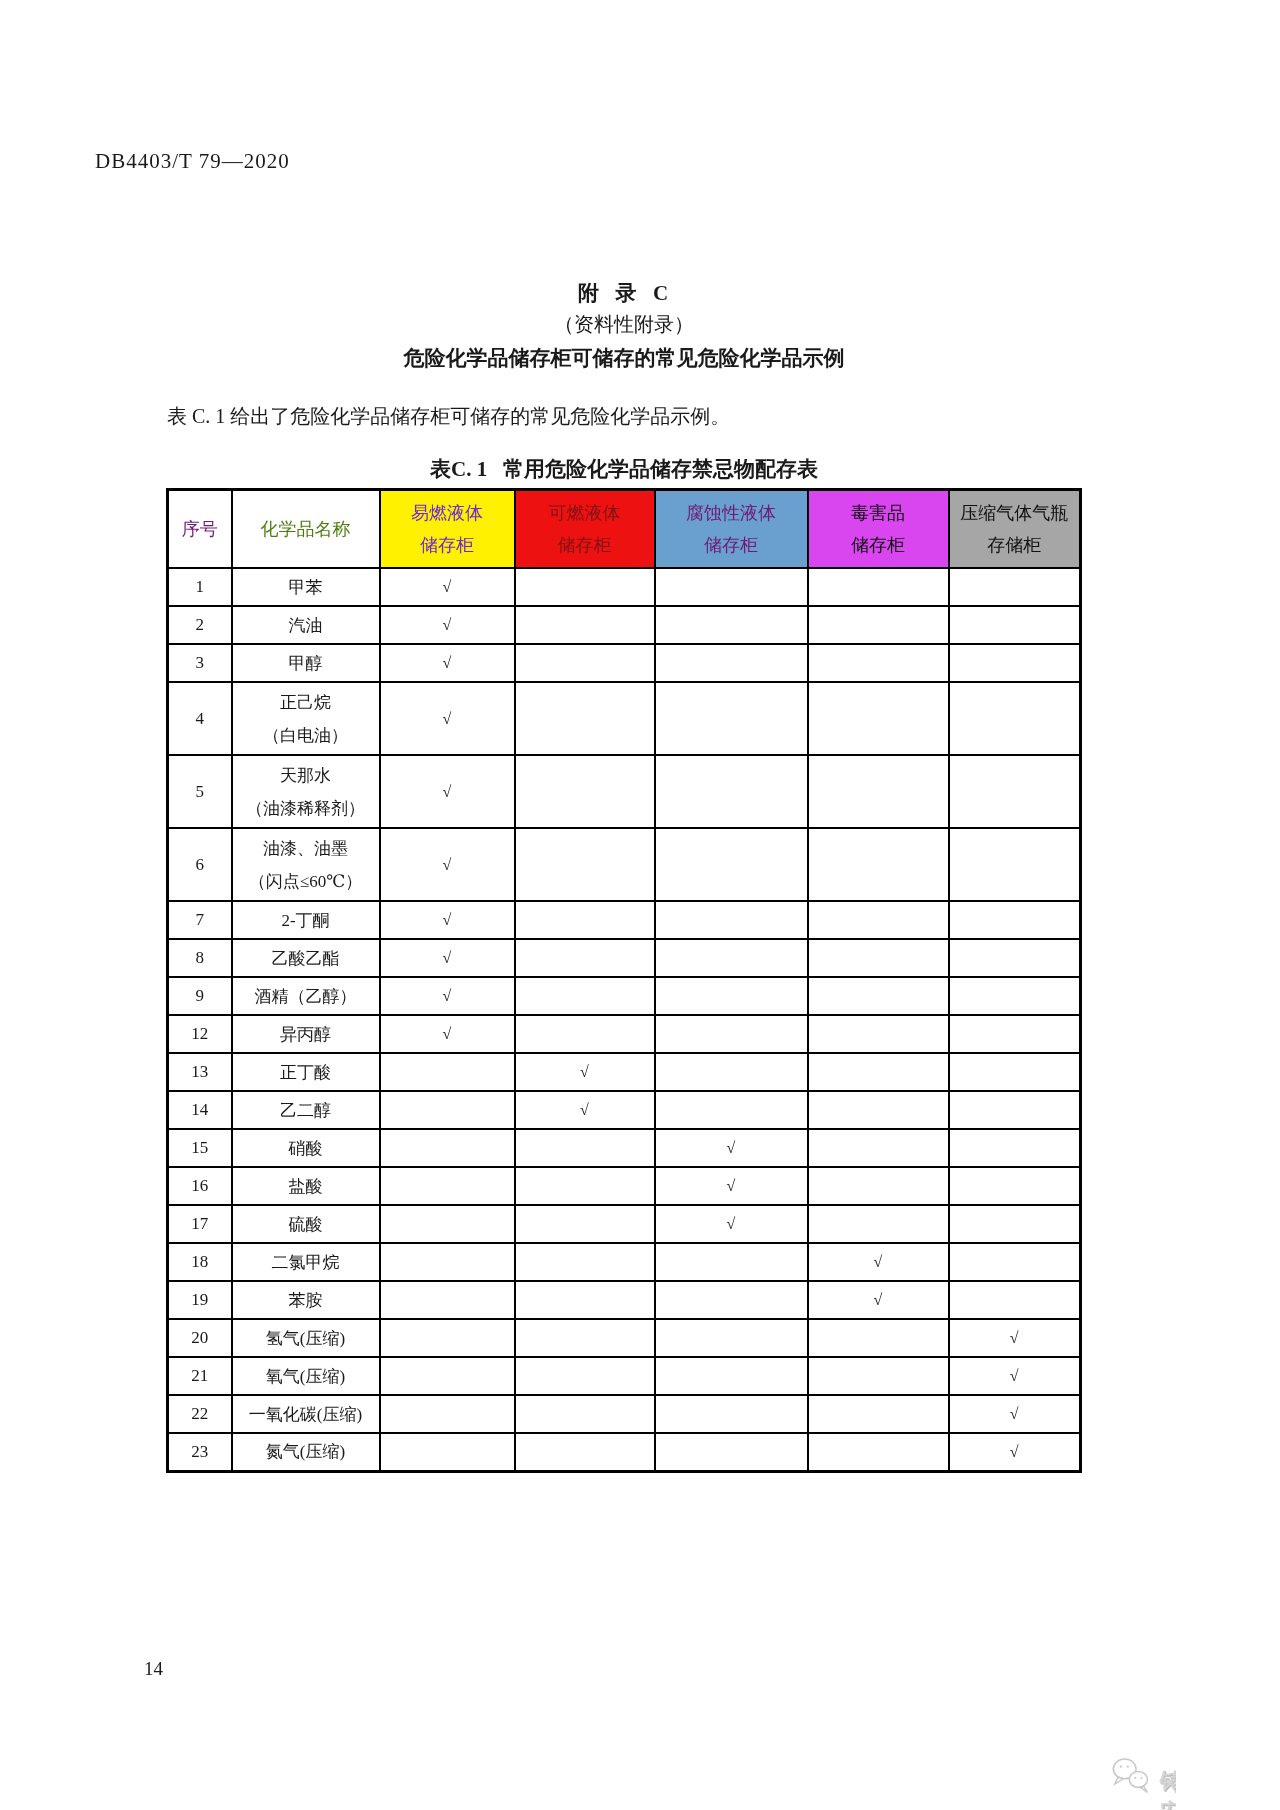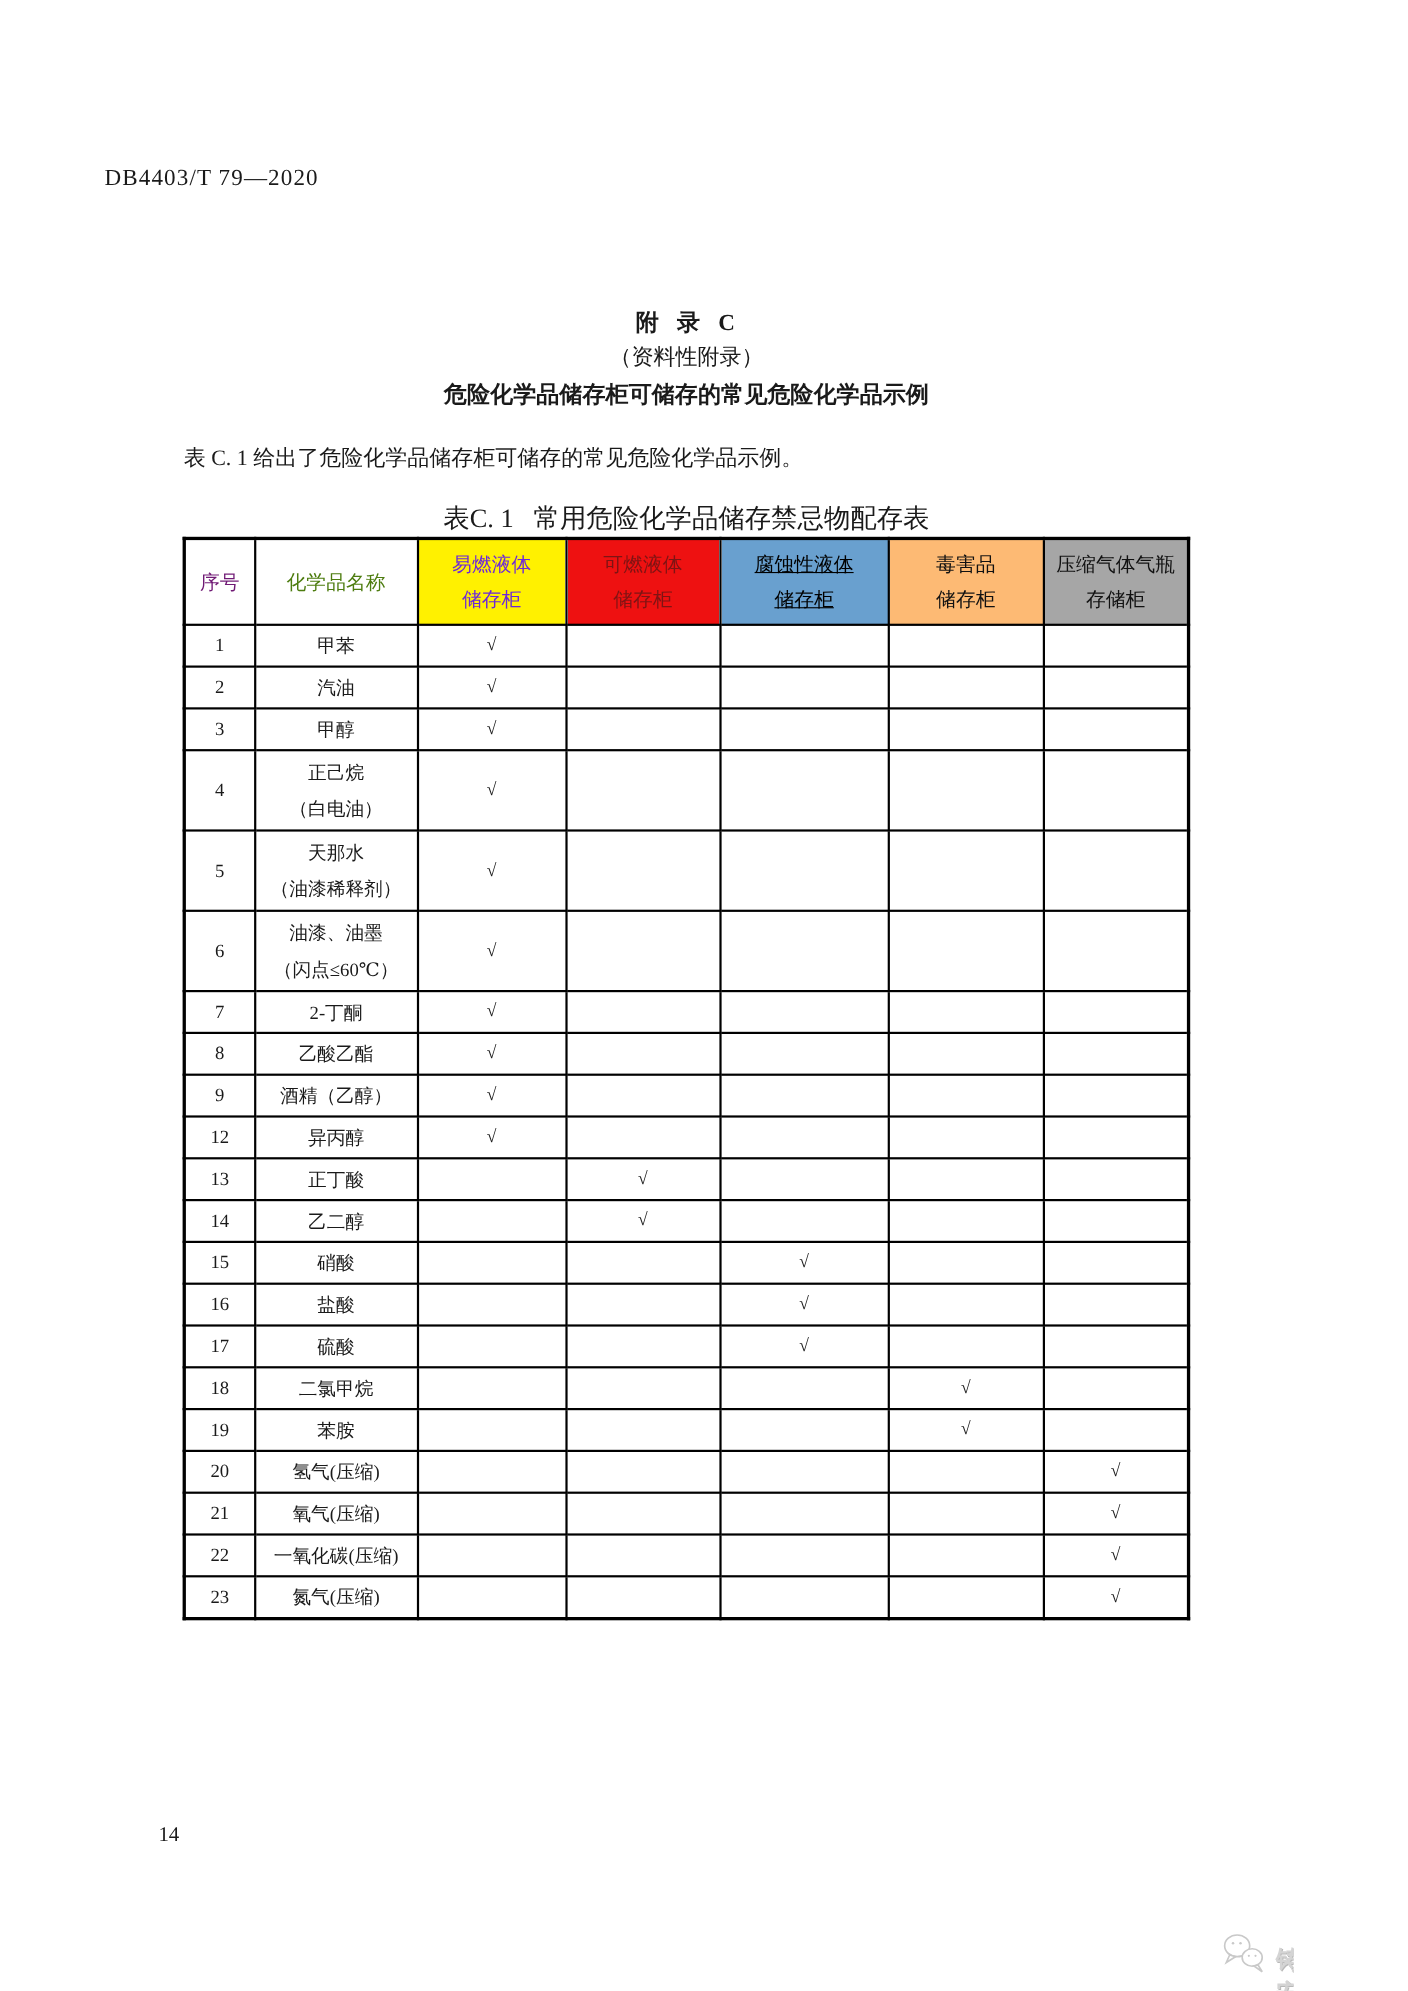--- a/index.html
+++ b/index.html
@@ -10,21 +10,21 @@
   .doc-code {
     position:absolute; left:95px; top:149px; font-size:21px; letter-spacing:1px; white-space:pre;
   }
   .centerline { position:absolute; left:0; width:1248px; text-align:center; white-space:pre; }
   .appendix-title   { top:279px; font-size:21px; font-weight:bold; letter-spacing:2px; }
   .appendix-subtitle{ top:311px; font-size:20px; font-weight:normal; }
   .appendix-heading { top:344px; font-size:21px; font-weight:bold; }
   .intro {
     position:absolute; left:167px; top:403px; margin:0; font-size:20px; white-space:pre;
   }
-  .table-caption { top:455px; font-size:24px; font-weight:normal; }
+  .table-caption { top:455px; font-size:21px; font-weight:bold; }
   table.main {
     position:absolute; left:166px; top:488px; width:913px;
     border-collapse:collapse; table-layout:fixed;
     border:3px solid #000;
   }
   table.main th, table.main td {
     border:2px solid #000; text-align:center; vertical-align:middle; padding:0;
     overflow:hidden;
   }
   table.main th { height:76px; font-size:18px; font-weight:normal; }
@@ -79,25 +79,25 @@
           <span>化学品名称</span>
         </th>
         <th style="background: rgb(255, 241, 0); color: #6d28d9;">
           <span class="l">易燃液体</span>
           <span class="l">储存柜</span>
         </th>
         <th style="background: rgb(238, 17, 17); color: rgb(126, 20, 20);">
           <span class="l">可燃液体</span>
           <span class="l">储存柜</span>
         </th>
-        <th style="background: rgb(105, 160, 207); color: #000000; text-decoration: underline;">
+        <th style="background: rgb(105, 160, 207); color: #701a75;">
           <span class="l">腐蚀性液体</span>
           <span class="l">储存柜</span>
         </th>
-        <th style="background: #fdba74; color: rgb(17, 17, 17);">
+        <th style="background: #d946ef; color: rgb(17, 17, 17);">
           <span class="l">毒害品</span>
           <span class="l">储存柜</span>
         </th>
         <th style="background: rgb(166, 166, 166); color: rgb(17, 17, 17);">
           <span class="l">压缩气体气瓶</span>
           <span class="l">存储柜</span>
         </th>
       </tr>
     </thead>
     <tbody>

